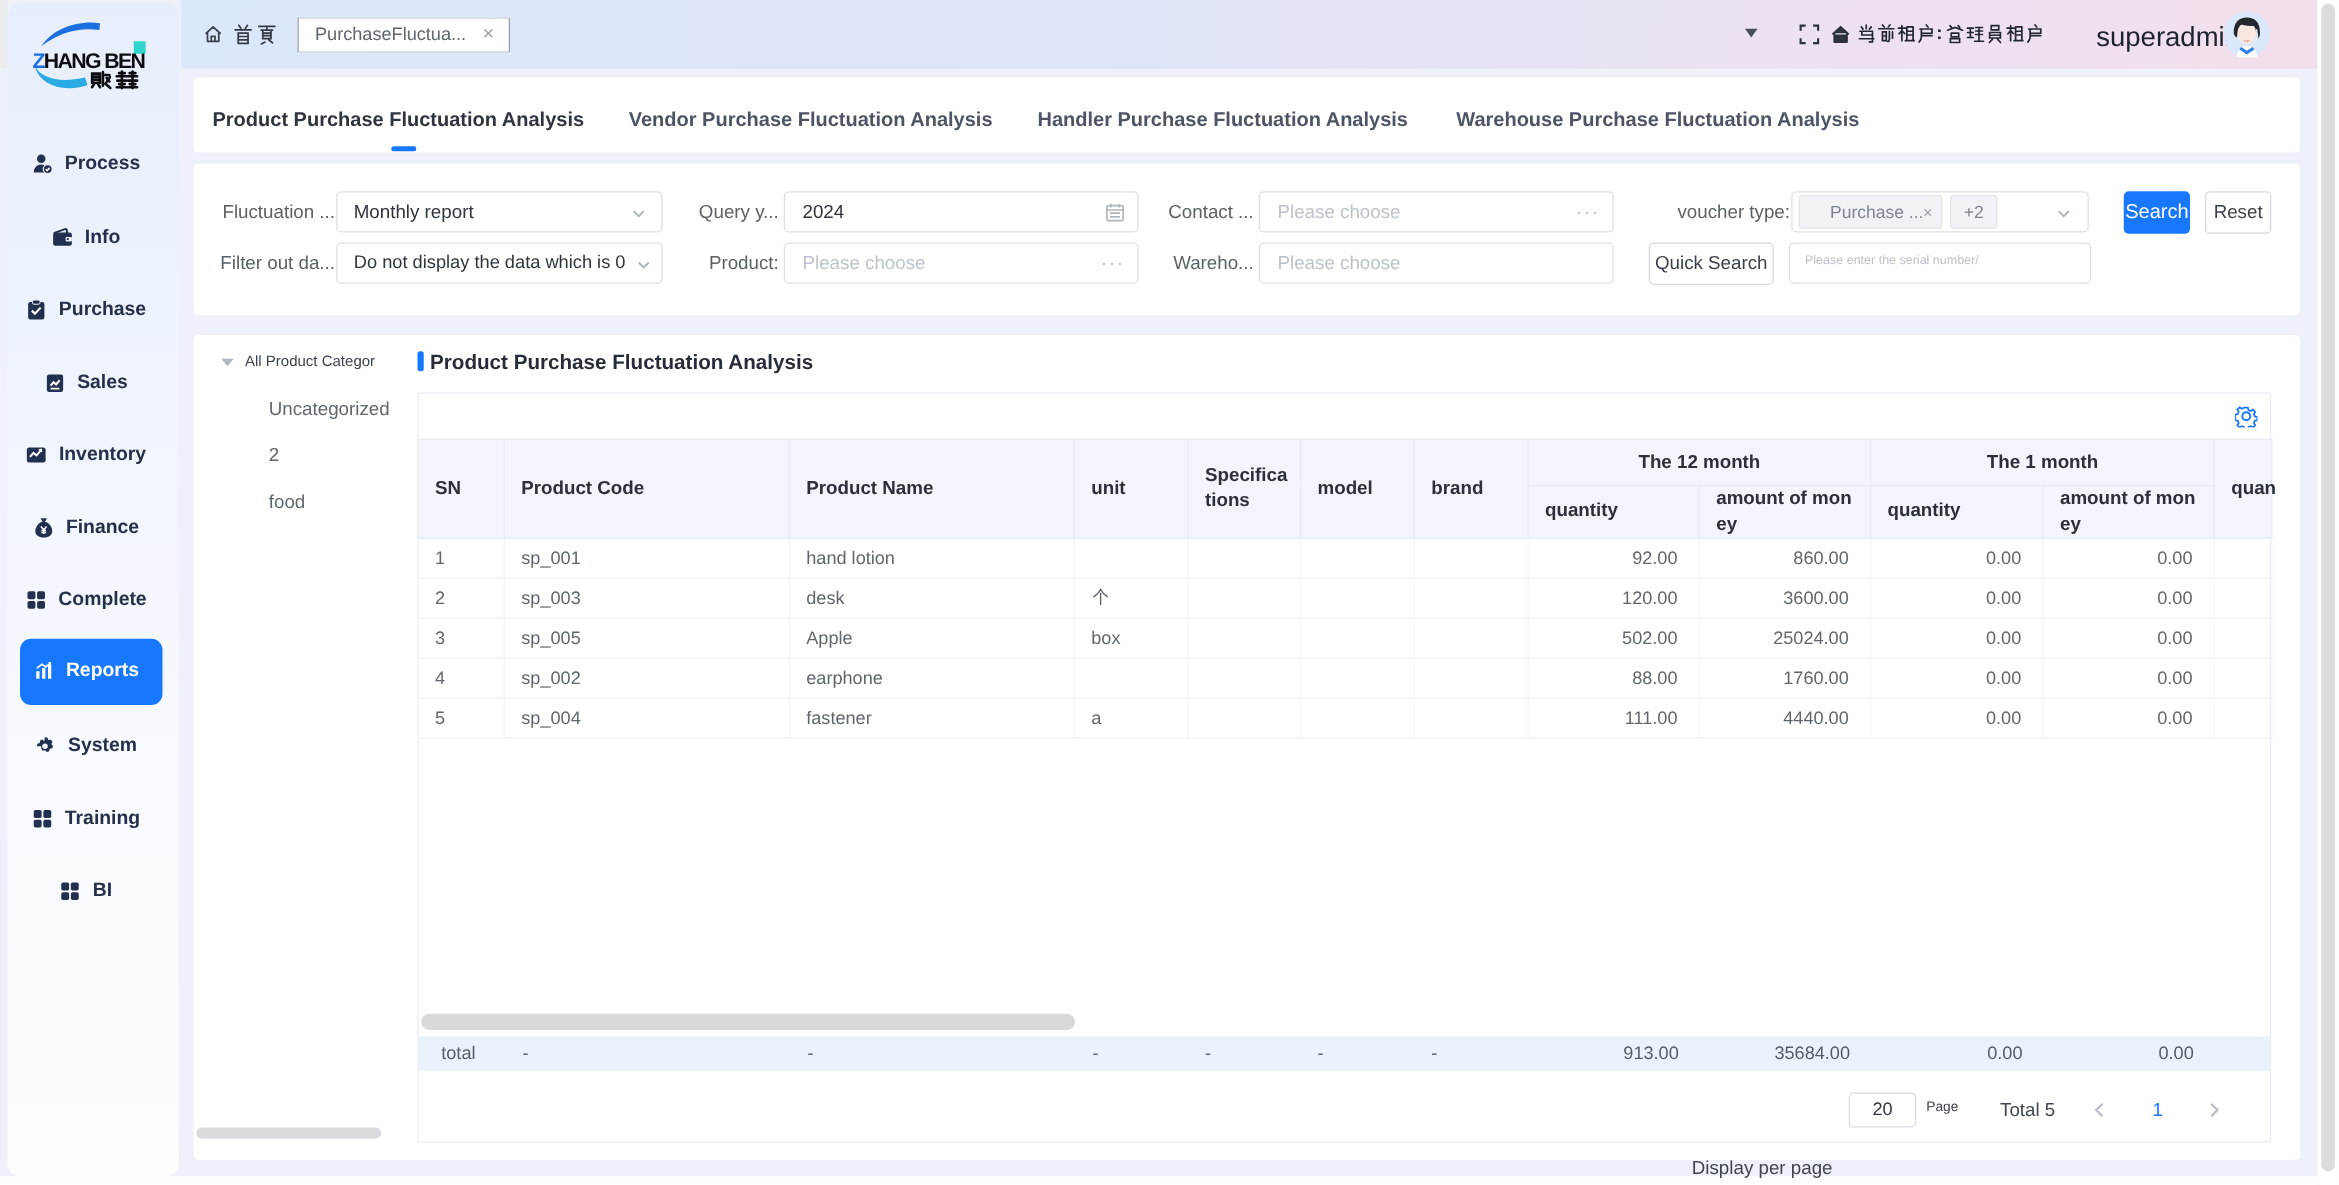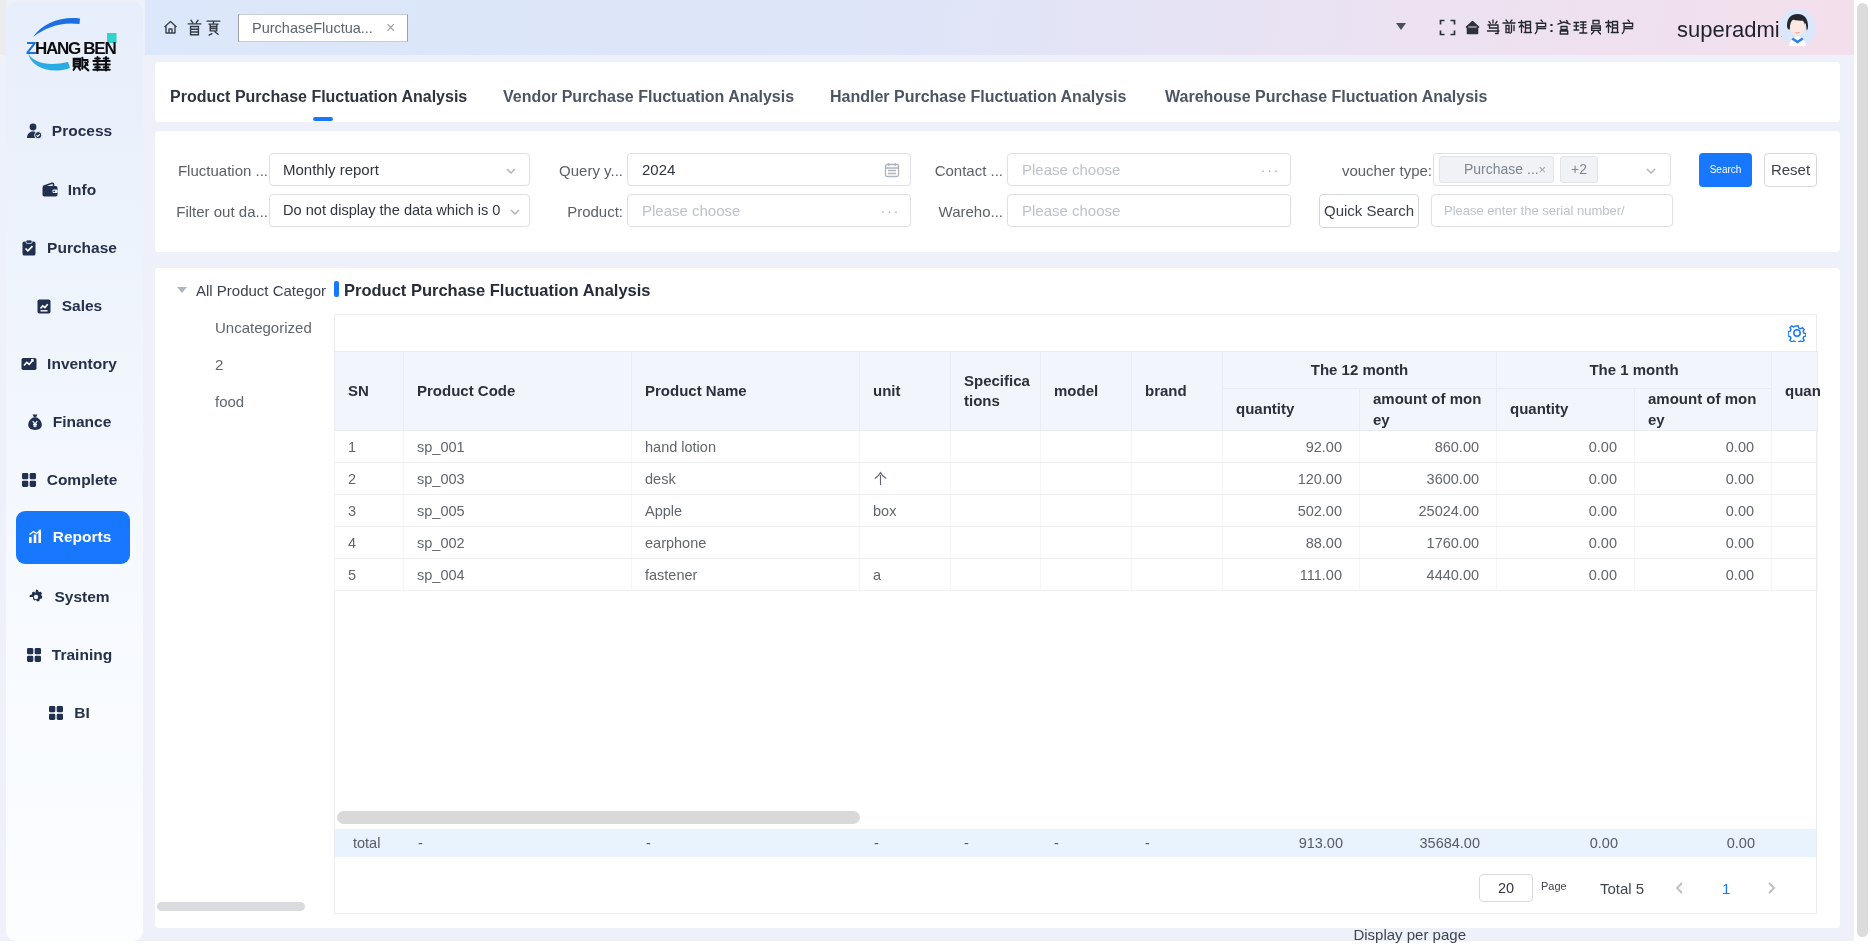--- a/index.html
+++ b/index.html
@@ -251,45 +251,45 @@
   <span class="abs" style="right:10px;top:0;height:31px;line-height:31px;font-size:15px;color:#aeb4bd;letter-spacing:1.5px;">···</span>
   </div>
 <div class="lbl" style="right:439px;top:170px;">voucher type:</div>
 <div class="inp" style="left:1433px;top:153px;width:238px;">
   <span class="abs" style="left:5px;top:2px;width:115px;height:27px;background:#f0f2f5;border:1px solid #e0e3e8;border-radius:3px;font-size:14px;color:#7e8591;line-height:25px;padding-left:24px;">Purchase ...<span style="position:absolute;right:7px;top:0;color:#9aa1ab;font-size:13px;">×</span></span>
   <span class="abs" style="left:126px;top:2px;width:38px;height:27px;background:#f0f2f5;border:1px solid #e0e3e8;border-radius:3px;font-size:14px;color:#7e8591;line-height:25px;text-align:center;">+2</span>
   <svg class="chev" style="right:13px;top:11px" viewBox="0 0 12 12" fill="none" stroke="#aeb4bd" stroke-width="1.5">
       <path d="M2 4l4 4 4-4"></path>
     </svg>
   </div>
-<div class="abs" style="left:1699px;top:153px;width:53px;height:34px;background:#1778ff;border-radius:4px;color:#fff;font-size:10px;text-align:center;line-height:34px;">Search</div>
+<div class="abs" style="left:1699px;top:153px;width:53px;height:34px;background:#1778ff;border-radius:4px;color:#fff;font-size:16px;text-align:center;line-height:34px;">Search</div>
 <div class="abs" style="left:1764px;top:153px;width:53px;height:34px;background:#fff;border:1px solid #d4d9e0;border-radius:4px;color:#3b414b;font-size:15px;text-align:center;line-height:32px;">Reset</div>
 <div class="lbl" style="right:1603px;top:211px;">Filter out da...</div>
 <div class="inp" style="left:269px;top:194px;width:261px;">
     <span class="abs" style="left:13px;top:7px;font-size:14.6px;color:#2f3540;white-space:nowrap;">Do not display the data which is 0</span>
   <svg class="chev" style="right:8px;top:11px" viewBox="0 0 12 12" fill="none" stroke="#aeb4bd" stroke-width="1.5">
       <path d="M2 4l4 4 4-4"></path>
     </svg>
   </div>
 <div class="lbl" style="right:1248px;top:211px;">Product:</div>
 <div class="inp" style="left:627px;top:194px;width:284px;">
     <span class="abs ph" style="left:14px;top:7px;font-size:15px;">Please choose</span>
   <span class="abs" style="right:10px;top:0;height:31px;line-height:31px;font-size:15px;color:#aeb4bd;letter-spacing:1.5px;">···</span>
   </div>
 <div class="lbl" style="right:868px;top:211px;">Wareho...</div>
 <div class="inp" style="left:1007px;top:194px;width:284px;">
     <span class="abs ph" style="left:14px;top:7px;font-size:15px;">Please choose</span>
   </div>
 <div class="abs" style="left:1319px;top:194px;width:100px;height:34px;background:#fff;border:1px solid #d4d9e0;border-radius:4px;color:#3b414b;font-size:15px;text-align:center;line-height:32px;">Quick Search</div>
 <div class="inp" style="left:1431px;top:194px;width:242px;">
-    <span class="abs ph" style="left:12px;top:8px;font-size:13px;white-space:nowrap;">Please enter the serial number/</span>
+    <span class="abs ph" style="left:12px;top:8px;font-size:10px;white-space:nowrap;">Please enter the serial number/</span>
   </div>
 <div class="abs panel" style="left:155px;top:268px;width:1685px;height:660px;"></div>
 <div class="abs" style="left:177px;top:287px;width:0;height:0;border-left:5px solid transparent;border-right:5px solid transparent;border-top:6px solid #b0b6bf;"></div>
-<div class="abs" style="left:196px;top:282px;font-size:15px;color:#3b4250;">All Product Categor</div>
+<div class="abs" style="left:196px;top:282px;font-size:12px;color:#3b4250;">All Product Categor</div>
 <div class="abs" style="left:215px;top:319px;font-size:15px;color:#5f6670;">Uncategorized</div>
 <div class="abs" style="left:215px;top:356px;font-size:15px;color:#5f6670;">2</div>
 <div class="abs" style="left:215px;top:393px;font-size:15px;color:#5f6670;">food</div>
 <div class="abs" style="left:157px;top:902px;width:148px;height:9px;background:#d9dbde;border-radius:4.5px;"></div>
 <div class="abs" style="left:334px;top:281px;width:4.5px;height:16px;background:#1778ff;border-radius:2px;"></div>
 <div class="abs" style="left:344px;top:281px;font-size:16.5px;font-weight:bold;color:#272d38;">Product Purchase Fluctuation Analysis</div>
 <div class="abs" style="left:334px;top:314px;width:1483px;height:600px;border:1px solid #e9ecf2;background:#fff;"></div>
 <svg class="abs" style="left:1788px;top:324px" width="18" height="18" viewBox="0 0 18 18" fill="none" stroke="#1778ff" stroke-width="1.5">
     <path d="M7.6 1.5h2.8l.5 2.2 1.9.8 1.9-1.2 2 2-1.2 1.9.8 1.9 2.2.5v2.8l-2.2.5-.8 1.9 1.2 1.9-2 2-1.9-1.2-1.9.8-.5 2.2H7.6l-.5-2.2-1.9-.8-1.9 1.2-2-2 1.2-1.9-.8-1.9-2.2-.5V7.6l2.2-.5.8-1.9-1.2-1.9 2-2 1.9 1.2 1.9-.8z" transform="scale(0.93) translate(0.7,0.7)"></path>
     <circle cx="9" cy="9" r="3.2"></circle>

